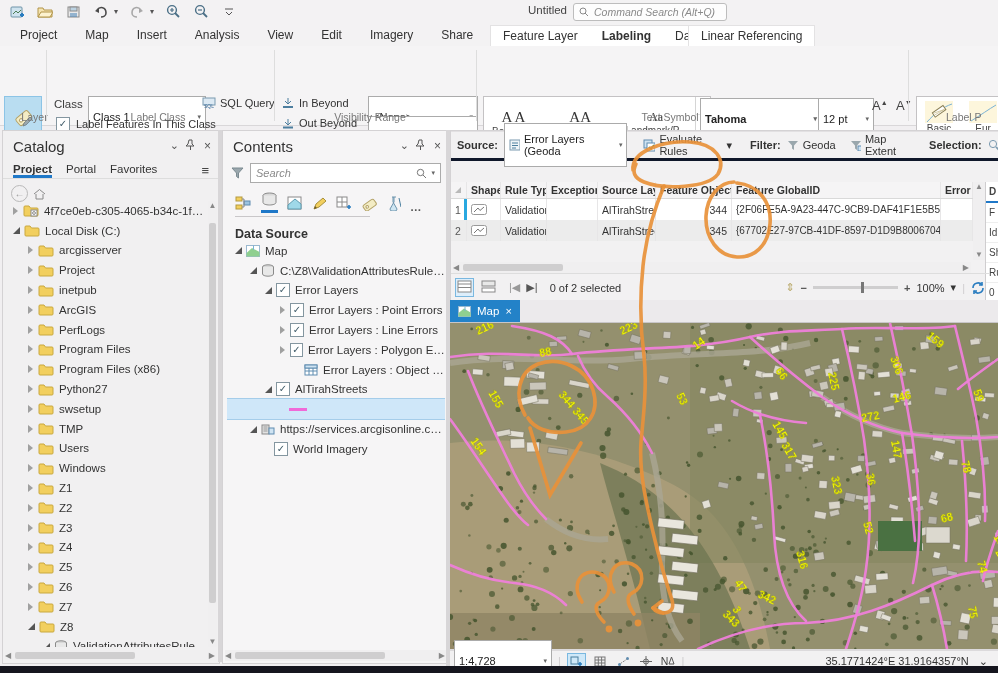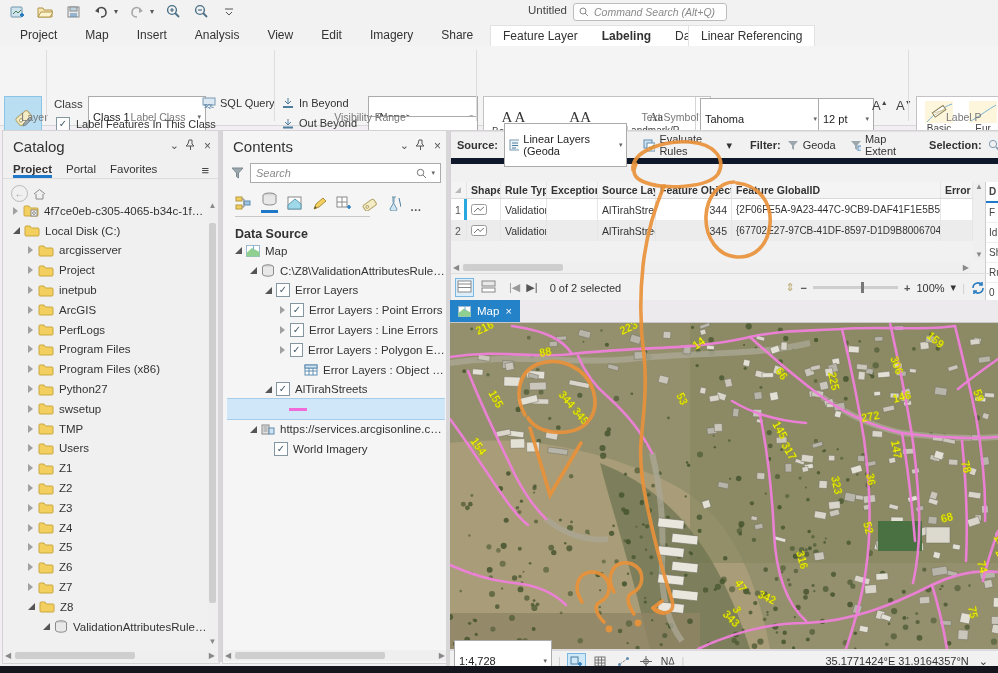--- a/index.html
+++ b/index.html
@@ -257,21 +257,21 @@
           <span class="gal-sample" style="font-size:12px">Aa</span>
           <span>Landmark/P...</span>
         </div>
       </div>
     <div class="gal-scroll">
         <div>▲</div>
         <div>▼</div>
         <div style="border-bottom:none">▼</div>
       </div>
   </div>
-  <div class="combo abs" style="left:700px;top:52px;width:112px;">
+  <div class="combo abs" style="left:700px;top:52px;width:112px;font-weight:bold;">
     <span>Tahoma</span>
       <span class="dd">▾</span>
   </div>
   <div class="combo abs" style="left:818px;top:52px;width:46px;">
     <span>12 pt</span>
       <span class="dd">▾</span>
   </div>
   <span class="abs" style="left:872px;top:52px;font-size:13px;color:#444;">A<sup style="font-size:7px">▲</sup></span>
   <span class="abs" style="left:896px;top:52px;font-size:13px;color:#444;">A<sup style="font-size:7px">▼</sup></span>
   <div class="combo abs" style="left:700px;top:86px;width:112px;">
@@ -453,20 +453,30 @@
       </div>
       <div class="trow">
         <span style="width: 23px; flex: 0 0 auto;"></span>
         <span class="tri-c"></span>
         <span style="margin-right: 5px; display: inline-flex;">
           <svg width="16" height="13">
             <path d="M1,3 a1,1 0 0 1 1,-1 h4 l1.5,2 H14 a1,1 0 0 1 1,1 v6 a1,1 0 0 1 -1,1 H2 a1,1 0 0 1 -1,-1 z" fill="#f2cf5e" stroke="#c9a83e"></path>
           </svg>
         </span>
         <span style="overflow: hidden; text-overflow: ellipsis;">Users</span>
+      </div>
+      <div class="trow">
+        <span style="width: 23px; flex: 0 0 auto;"></span>
+        <span class="tri-c"></span>
+        <span style="margin-right: 5px; display: inline-flex;">
+          <svg width="16" height="13">
+            <path d="M1,3 a1,1 0 0 1 1,-1 h4 l1.5,2 H14 a1,1 0 0 1 1,1 v6 a1,1 0 0 1 -1,1 H2 a1,1 0 0 1 -1,-1 z" fill="#f2cf5e" stroke="#c9a83e"></path>
+          </svg>
+        </span>
+        <span style="overflow: hidden; text-overflow: ellipsis;">Windows</span>
       </div>
       <div class="trow">
         <span style="width: 23px; flex: 0 0 auto;"></span>
         <span class="tri-c"></span>
         <span style="margin-right: 5px; display: inline-flex;">
           <svg width="16" height="13">
             <path d="M1,3 a1,1 0 0 1 1,-1 h4 l1.5,2 H14 a1,1 0 0 1 1,1 v6 a1,1 0 0 1 -1,1 H2 a1,1 0 0 1 -1,-1 z" fill="#f2cf5e" stroke="#c9a83e"></path>
           </svg>
         </span>
         <span style="overflow: hidden; text-overflow: ellipsis;">Z1</span>
@@ -722,29 +732,29 @@
     <span class="sb-arrow">◀</span>
     <div class="sb-thumb" style="height:7px;width:150px;margin-left:4px;"></div>
     <span class="sb-arrow abs" style="right:2px;">▶</span>
   </div>
 </div>
 
 <div class="vline abs" style="left:218px;top:130px;width:4px;height:532px;"></div>
 <div class="vline abs" style="left:446px;top:130px;width:4px;height:543px;"></div>
 
 <div id="inspector" class="abs">
-  <div style="display:flex;align-items:center;height:26px;border-top:1px solid #e2e0e2;border-bottom:6px solid #0f172a;padding-left:6px;gap:6px;">
+  <div style="display:flex;align-items:center;height:26px;border-top:1px solid #e2e0e2;border-bottom:3px solid #0f172a;padding-left:6px;gap:6px;">
     <span class="tool-label">Source:</span>
     <div class="combo" style="width:130px;height:18px;">
       <span style="display:flex;align-items:center;gap:4px;">
           <svg width="12" height="12">
             <rect x="1" y="1" width="10" height="10" fill="#eef4f8" stroke="#7b9ab0"></rect>
             <path d="M3,4 h6 M3,6.5 h6 M3,9 h4" stroke="#4a7e9e"></path>
           </svg>
-      <span>Linear Layers (Geoda</span>
+      <span>Error Layers (Geoda</span>
         </span>
         <span class="dd">▾</span>
     </div>
     <div class="rbtn" style="margin-left:10px;">
       <svg width="14" height="13">
           <rect x="1" y="1" width="8" height="8" fill="#cfe3f2" stroke="#5f8cb0"></rect>
           <rect x="4" y="4" width="8" height="8" fill="#fff" stroke="#5f8cb0"></rect>
           <path d="M6,8 l2,2 3,-4" stroke="#3a7e3a" fill="none" stroke-width="1.4"></path>
         </svg>
       <span>Evaluate Rules</span>

